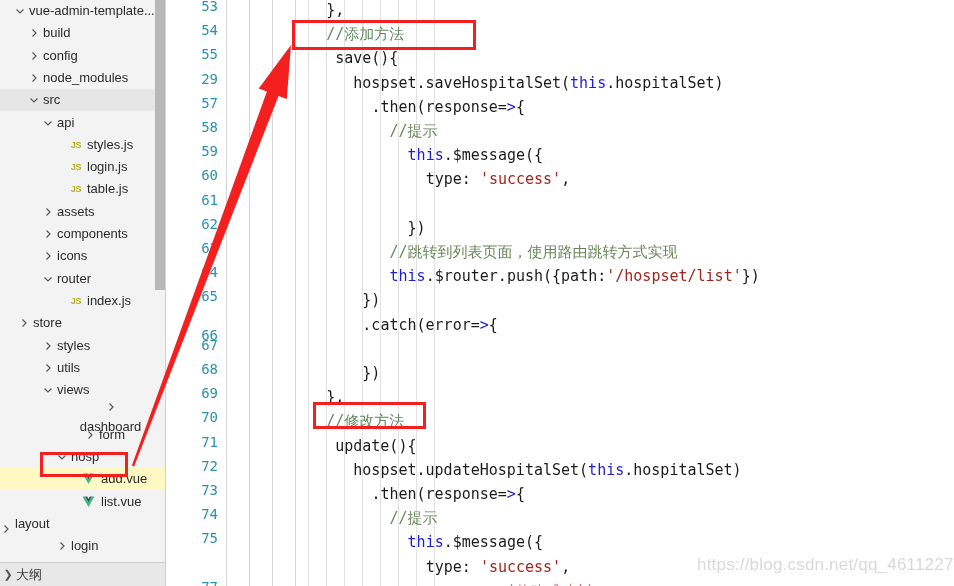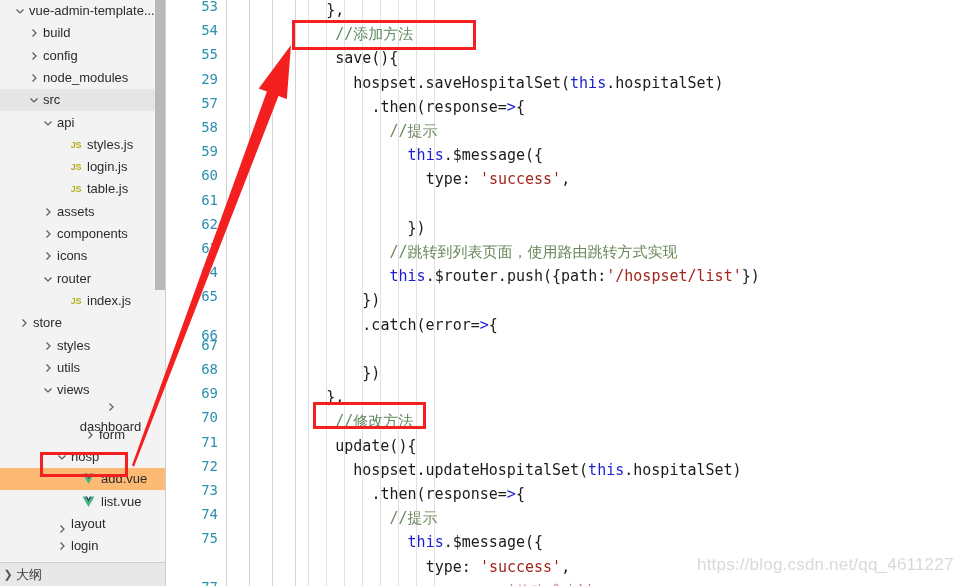--- a/index.html
+++ b/index.html
@@ -38,21 +38,21 @@
     position: relative;
     height: 22px;
     line-height: 22px;
     font-size: 13px;
     color: #2f2f2f;
     white-space: nowrap;
     display: flex;
     align-items: center;
     box-sizing: border-box;
   }
-  .row.selected { background: #fdba74; }
+  .row.selected { background: #fef9c3; }
   .row.hovered  { background: #e6e6e6; }
 
   .twisty {
     width: 12px; height: 12px;
     flex: 0 0 12px;
     position: relative;
     color: #5a5a5a;
   }
   .twisty svg { display:block; }
 
@@ -142,21 +142,21 @@
     height: 24px;
     line-height: 24px;
     white-space: pre;
     font-family: "DejaVu Sans Mono", monospace;
     font-size: 15px;
     color: #1b1b1b;
   }
   .tk-def  { color: #1b1b1b; }
   .tk-kw   { color: #1d1dd6; }
   .tk-str  { color: #a3261c; }
-  .tk-cmt  { color: #5f8a5f; padding-left: 9px; }
+  .tk-cmt  { color: #5f8a5f; }
   .tk-cmt2 { color: #6a8759; text-align: center; }
   .tk-strcn{ color: #c4837f; }
 
   
   .redbox {
     position: absolute;
     border: 3px solid #f42020;
     box-sizing: border-box;
     pointer-events: none;
   }
@@ -374,21 +374,21 @@
         <div class="row" style="position: absolute; left: 0px; right: 0px; top: 490.6px; padding-left: 70px;">
           <span class="twisty"></span>
           <span class="ficon vue">
             <svg width="13" height="12" viewBox="0 0 24 22">
               <path d="M1 1 L6 1 L12 11.5 L18 1 L23 1 L12 20 Z" fill="#41b883"></path>
               <path d="M6 1 L9.5 1 L12 5.5 L14.5 1 L18 1 L12 11.5 Z" fill="#35495e"></path>
             </svg>
           </span>
           <span class="label">list.vue</span>
         </div>
-        <div class="row" style="position: absolute; left: 0px; right: 16px; top: 512.9px; padding-left: 56px; align-items: flex-end;">
+        <div class="row" style="position: absolute; left: 0px; right: 16px; top: 512.9px;  align-items: flex-end;">
           <span class="twisty">
             <svg width="12" height="12" viewBox="0 0 12 12">
               <path d="M4.5 2.5 L8 6 L4.5 9.5" fill="none" stroke="#5a5a5a" stroke-width="1.2"></path>
             </svg>
           </span>
           <span style="width: 3px; flex: 0 0 3px;"></span>
           <span class="label">layout</span>
         </div>
         <div class="row" style="position: absolute; left: 0px; right: 0px; top: 535.2px; padding-left: 56px;">
           <span class="twisty">

